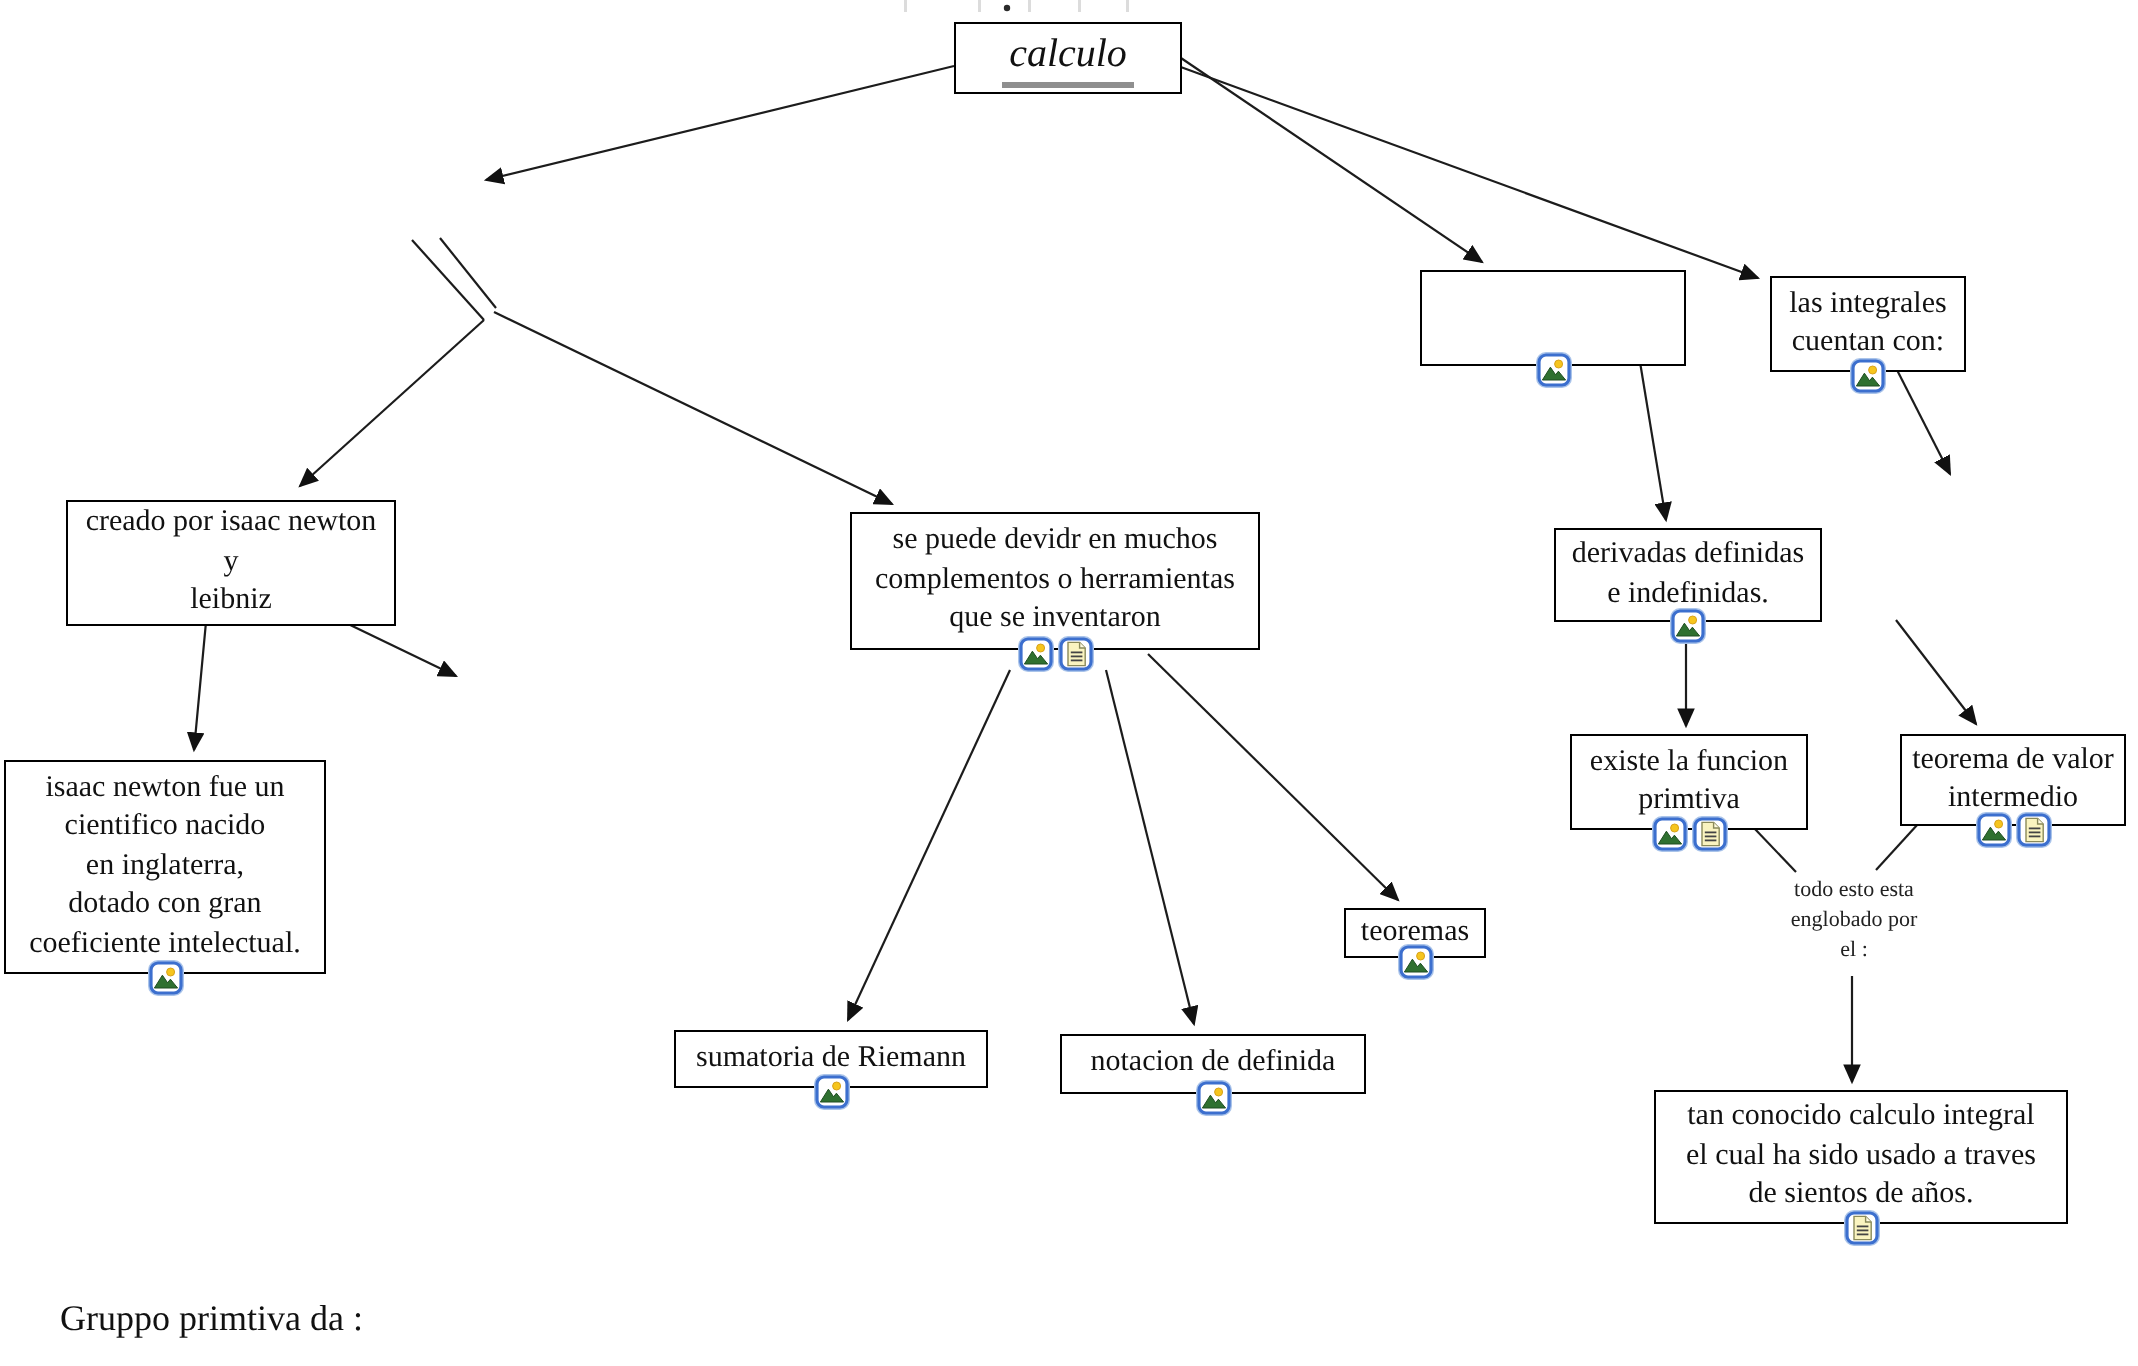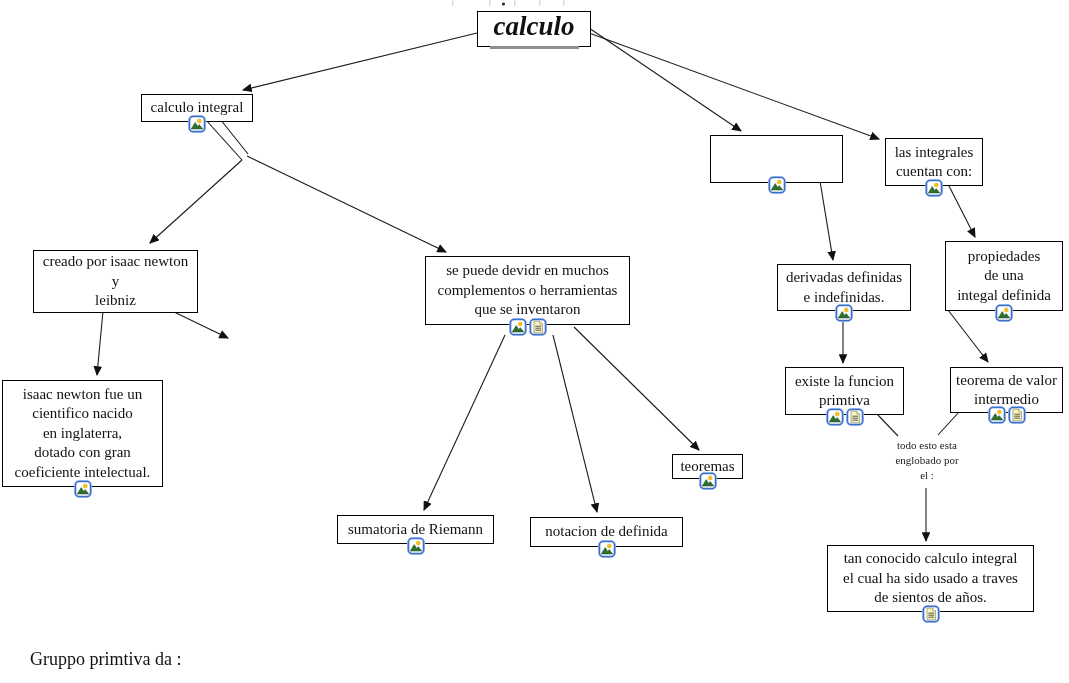--- a/index.html
+++ b/index.html
@@ -16,21 +16,21 @@
     position:absolute;
     z-index:2;
     background:#ffffff;
     border:1px solid #000000;
     display:flex;align-items:center;justify-content:center;
     text-align:center;
     color:#111111;
     font-size:15px;line-height:1.3;
   }
   .node .lbl{white-space:pre-line;display:block;padding:0 2px;}
-  .node.root{font-size:27px;font-weight:bold;font-style:italic;}
+  .node.root{font-size:20px;font-weight:normal;font-style:italic;}
   .node.root .u{
     display:inline-block;
     border-bottom:3px solid #8f8f8f;
     padding:0 4px 1px 4px;
     white-space:pre-line;
   }
   .att{
     position:absolute;
     left:50%;bottom:-12px;
     transform:translateX(-50%);
@@ -91,31 +91,20 @@
       <line x1="877" y1="414" x2="898" y2="436"></line>
       <line x1="959" y1="412" x2="938" y2="435"></line>
       <line x1="926" y1="488" x2="926" y2="541" marker-end="url(#ah)"></line>
     </g>
   </svg>
 
   <div class="node root" style="left:477px;top:11px;width:112px;height:34px">
     <span class="u">calculo</span>
   </div>
 
-  <div class="node" style="left:141px;top:94px;width:110px;height:26px">
-    <span class="lbl">calculo integral</span>
-    <span class="att">
-        <span class="res-icon"><svg width="18" height="18" viewBox="0 0 18 18">
-            <rect x="0.5" y="0.5" width="17" height="17" rx="4.5" fill="#ffffff" stroke="#aac4ea"></rect>
-            <rect x="1.5" y="1.5" width="15" height="15" rx="3.5" fill="#ffffff" stroke="#3c6fce" stroke-width="1.6"></rect>
-            <circle cx="11.3" cy="6" r="2" fill="#f6c51d" stroke="#d8a21c" stroke-width="0.5"></circle>
-            <path d="M3.2,14 L7.2,7.6 L9.8,11.4 L11.2,9.6 L14.8,14 Z" fill="#2f7030" stroke="#1e4d20" stroke-width="0.5"></path>
-          </svg></span>
-      </span>
-  </div>
 
   <div class="node" style="left:710px;top:135px;width:131px;height:46px">
     <span class="att">
         <span class="res-icon"><svg width="18" height="18" viewBox="0 0 18 18">
             <rect x="0.5" y="0.5" width="17" height="17" rx="4.5" fill="#ffffff" stroke="#aac4ea"></rect>
             <rect x="1.5" y="1.5" width="15" height="15" rx="3.5" fill="#ffffff" stroke="#3c6fce" stroke-width="1.6"></rect>
             <circle cx="11.3" cy="6" r="2" fill="#f6c51d" stroke="#d8a21c" stroke-width="0.5"></circle>
             <path d="M3.2,14 L7.2,7.6 L9.8,11.4 L11.2,9.6 L14.8,14 Z" fill="#2f7030" stroke="#1e4d20" stroke-width="0.5"></path>
           </svg></span>
       </span>
@@ -169,33 +158,20 @@
     <span class="att">
         <span class="res-icon"><svg width="18" height="18" viewBox="0 0 18 18">
             <rect x="0.5" y="0.5" width="17" height="17" rx="4.5" fill="#ffffff" stroke="#aac4ea"></rect>
             <rect x="1.5" y="1.5" width="15" height="15" rx="3.5" fill="#ffffff" stroke="#3c6fce" stroke-width="1.6"></rect>
             <circle cx="11.3" cy="6" r="2" fill="#f6c51d" stroke="#d8a21c" stroke-width="0.5"></circle>
             <path d="M3.2,14 L7.2,7.6 L9.8,11.4 L11.2,9.6 L14.8,14 Z" fill="#2f7030" stroke="#1e4d20" stroke-width="0.5"></path>
           </svg></span>
       </span>
   </div>
 
-  <div class="node" style="left:945px;top:241px;width:116px;height:68px">
-    <span class="lbl">propiedades
-de una
-integal definida</span>
-    <span class="att">
-        <span class="res-icon"><svg width="18" height="18" viewBox="0 0 18 18">
-            <rect x="0.5" y="0.5" width="17" height="17" rx="4.5" fill="#ffffff" stroke="#aac4ea"></rect>
-            <rect x="1.5" y="1.5" width="15" height="15" rx="3.5" fill="#ffffff" stroke="#3c6fce" stroke-width="1.6"></rect>
-            <circle cx="11.3" cy="6" r="2" fill="#f6c51d" stroke="#d8a21c" stroke-width="0.5"></circle>
-            <path d="M3.2,14 L7.2,7.6 L9.8,11.4 L11.2,9.6 L14.8,14 Z" fill="#2f7030" stroke="#1e4d20" stroke-width="0.5"></path>
-          </svg></span>
-      </span>
-  </div>
 
 
   <div class="node" style="left:2px;top:380px;width:159px;height:105px">
     <span class="lbl">isaac newton fue un
 cientifico nacido
 en inglaterra,
 dotado con gran
 coeficiente intelectual.</span>
     <span class="att">
         <span class="res-icon"><svg width="18" height="18" viewBox="0 0 18 18">

